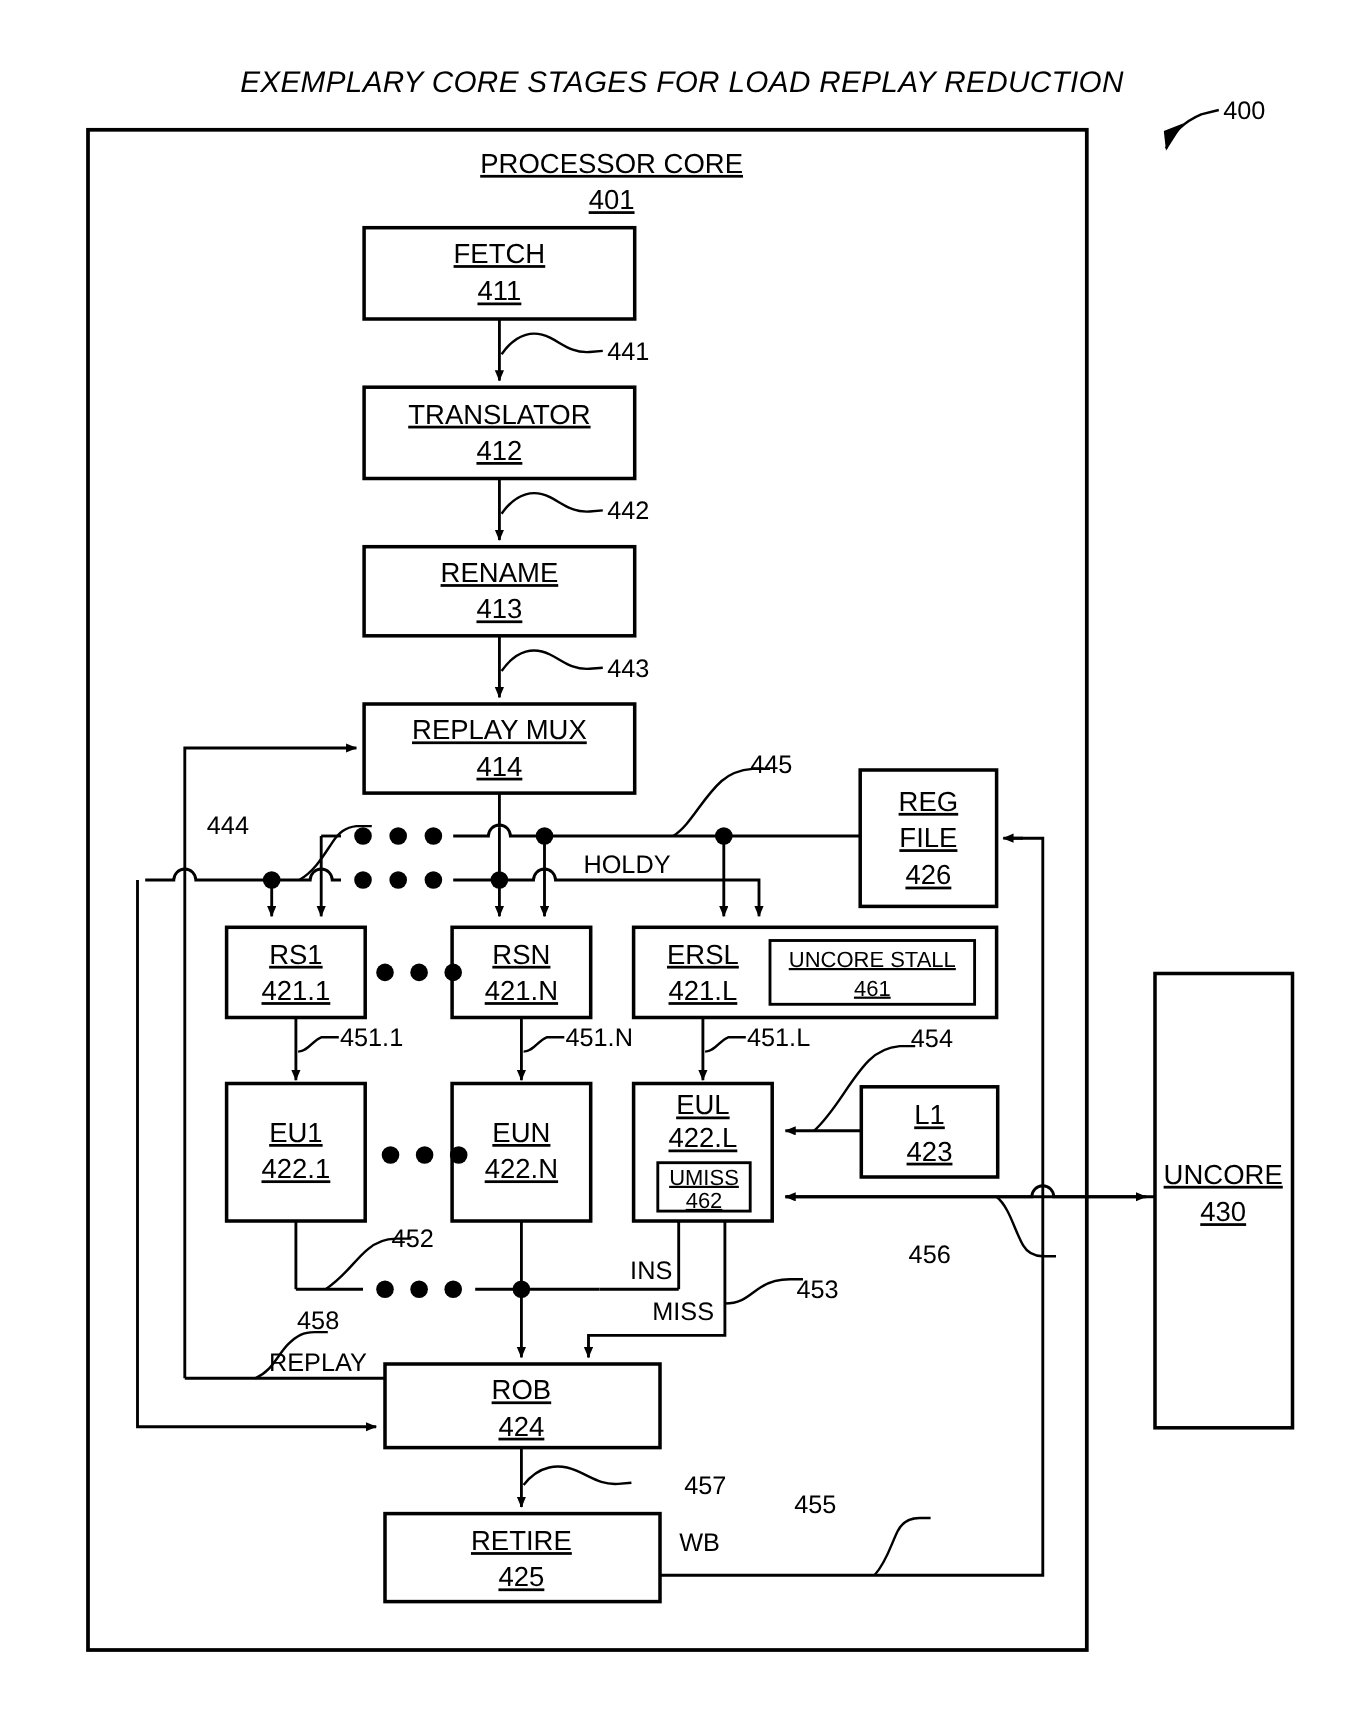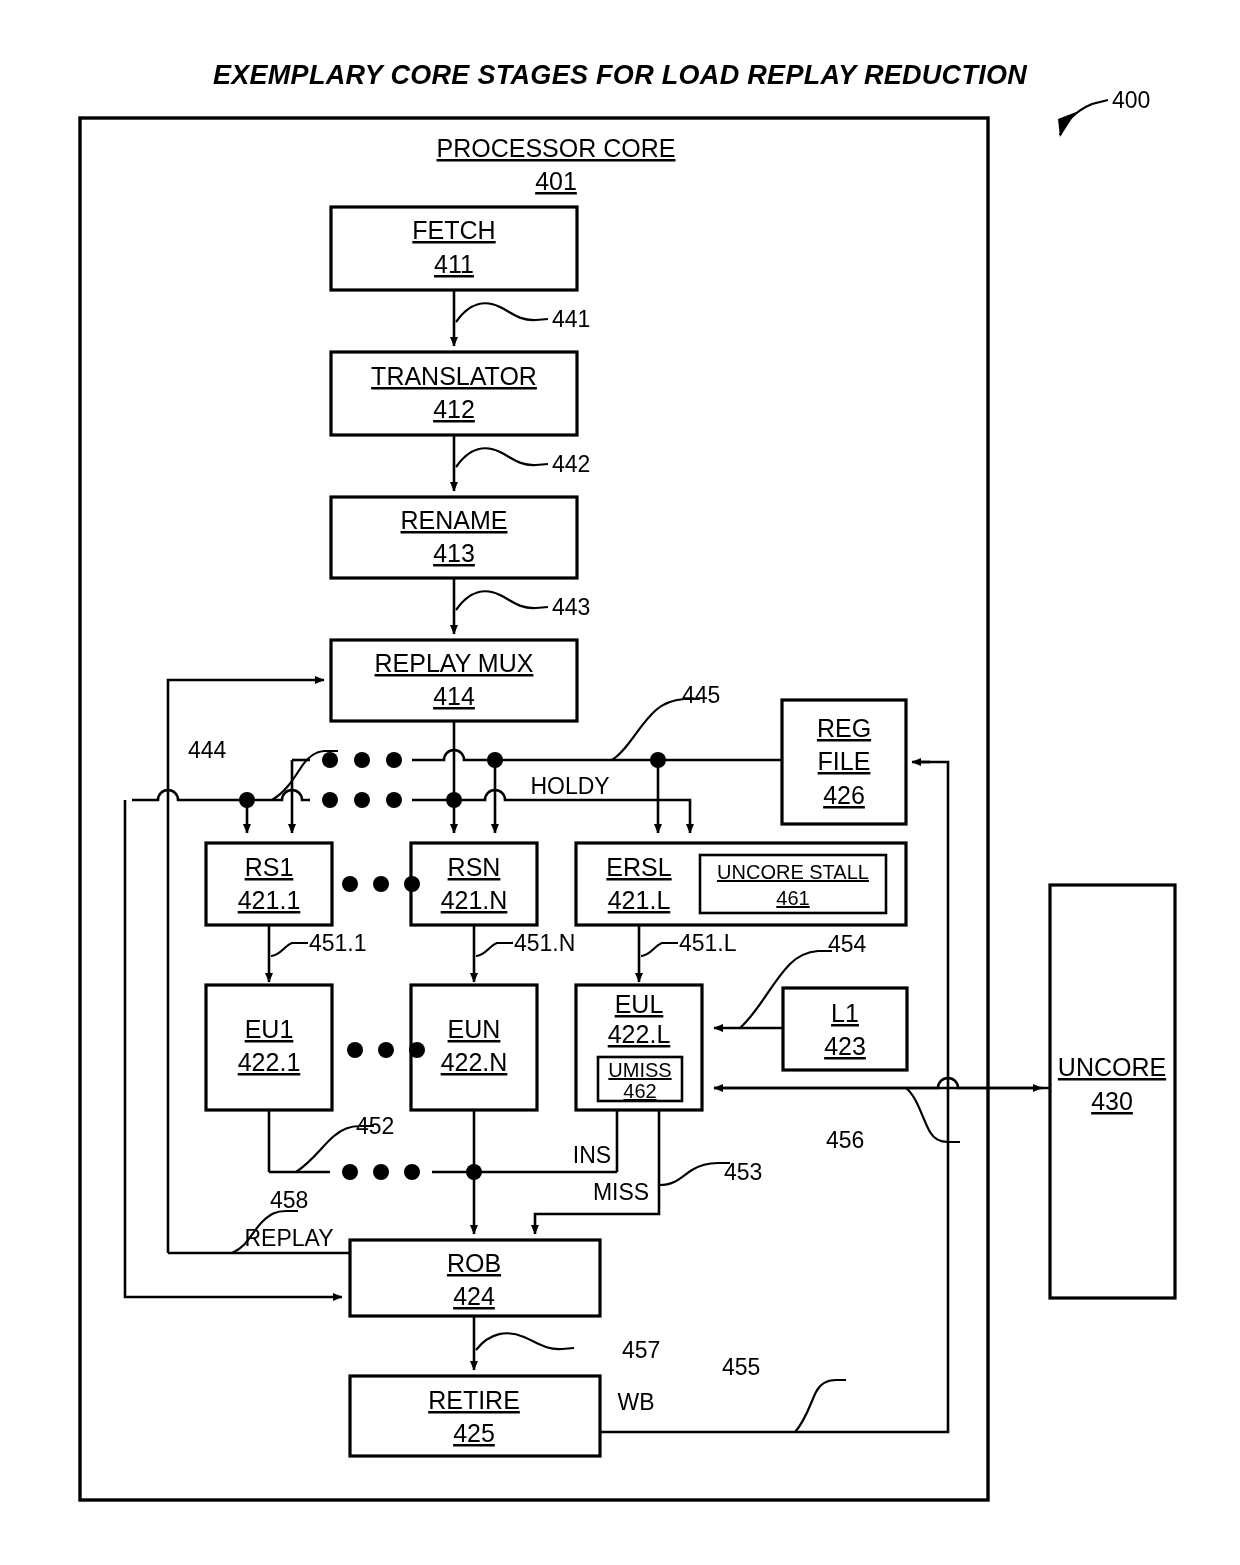--- a/index.html
+++ b/index.html
@@ -1,21 +1,21 @@
 <!DOCTYPE html>
 <html><head>
 <meta charset="utf-8">
 <style>
   html,body{margin:0;padding:0;background:#ffffff;}
   body{width:1240px;height:1565px;font-family:"Liberation Sans",sans-serif;}
   #stage{position:relative;width:1240px;height:1565px;overflow:hidden;background:#fff;}
   svg{position:absolute;left:0;top:0;width:1240px;height:1565px;}
   .fig-title{
     position:absolute;left:0;top:60px;width:1240px;text-align:center;
-    font-family:"Liberation Sans",sans-serif;font-style:italic;font-weight:700;
+    font-family:"Liberation Sans",sans-serif;font-style:italic;font-weight:400;
     font-size:27px;letter-spacing:.3px;color:#000;
   }
   text{font-family:"Liberation Sans",sans-serif;fill:#000;}
   .bx{fill:none;stroke:#000;stroke-width:3.2;}
   .bx-thin{fill:none;stroke:#000;stroke-width:2.6;}
   .outer{fill:none;stroke:#000;stroke-width:3.4;}
   .ln{stroke:#000;stroke-width:2.6;fill:none;stroke-linecap:butt;}
   .lead{stroke:#000;stroke-width:2.2;fill:none;}
   .lbl-u{font-size:25px;text-anchor:middle;text-decoration:underline;}
   .num{font-size:25px;text-anchor:middle;text-decoration:underline;}

